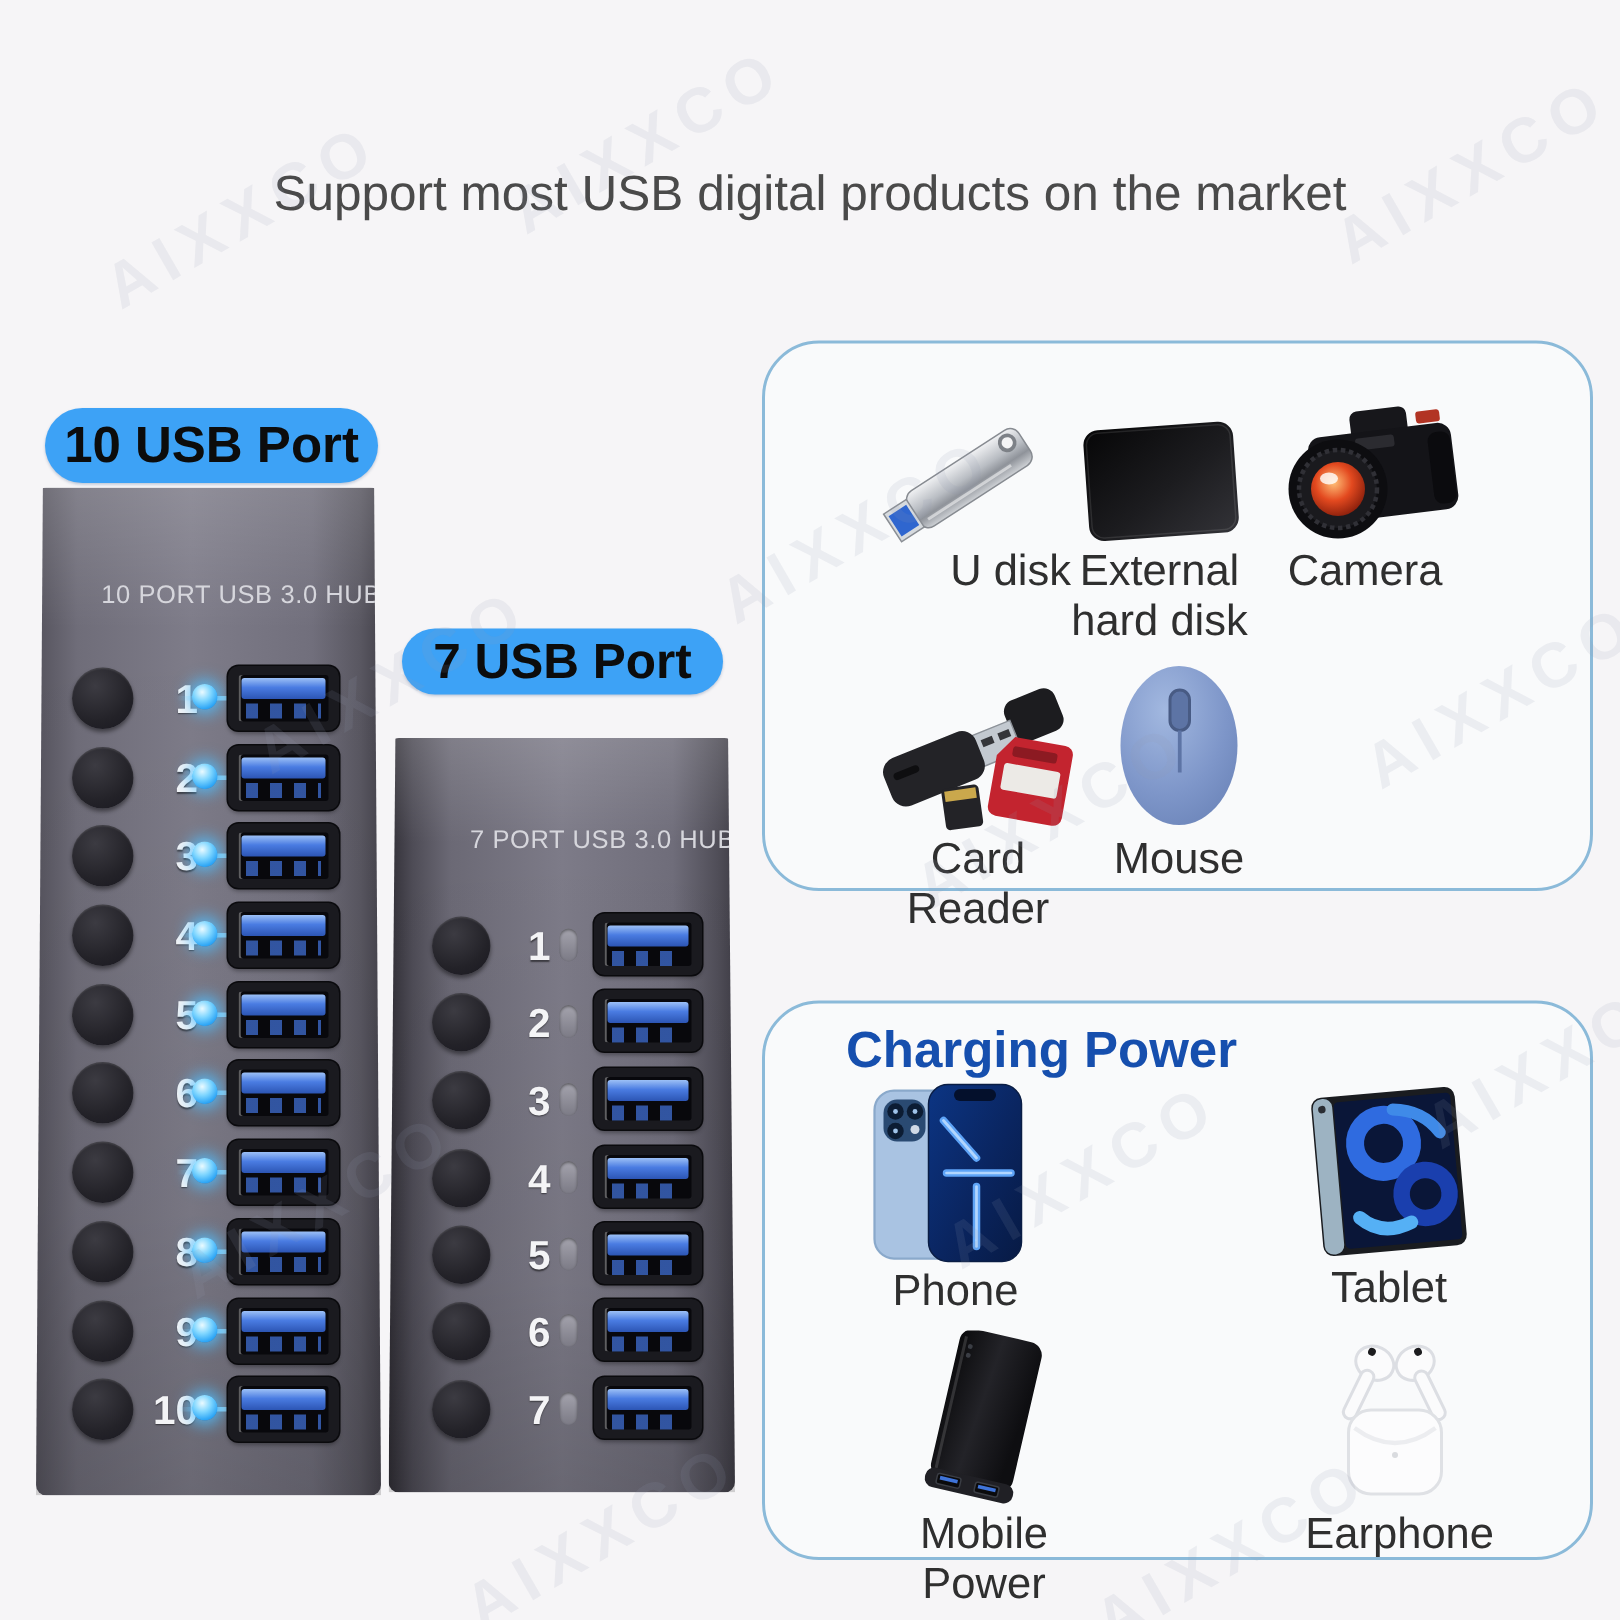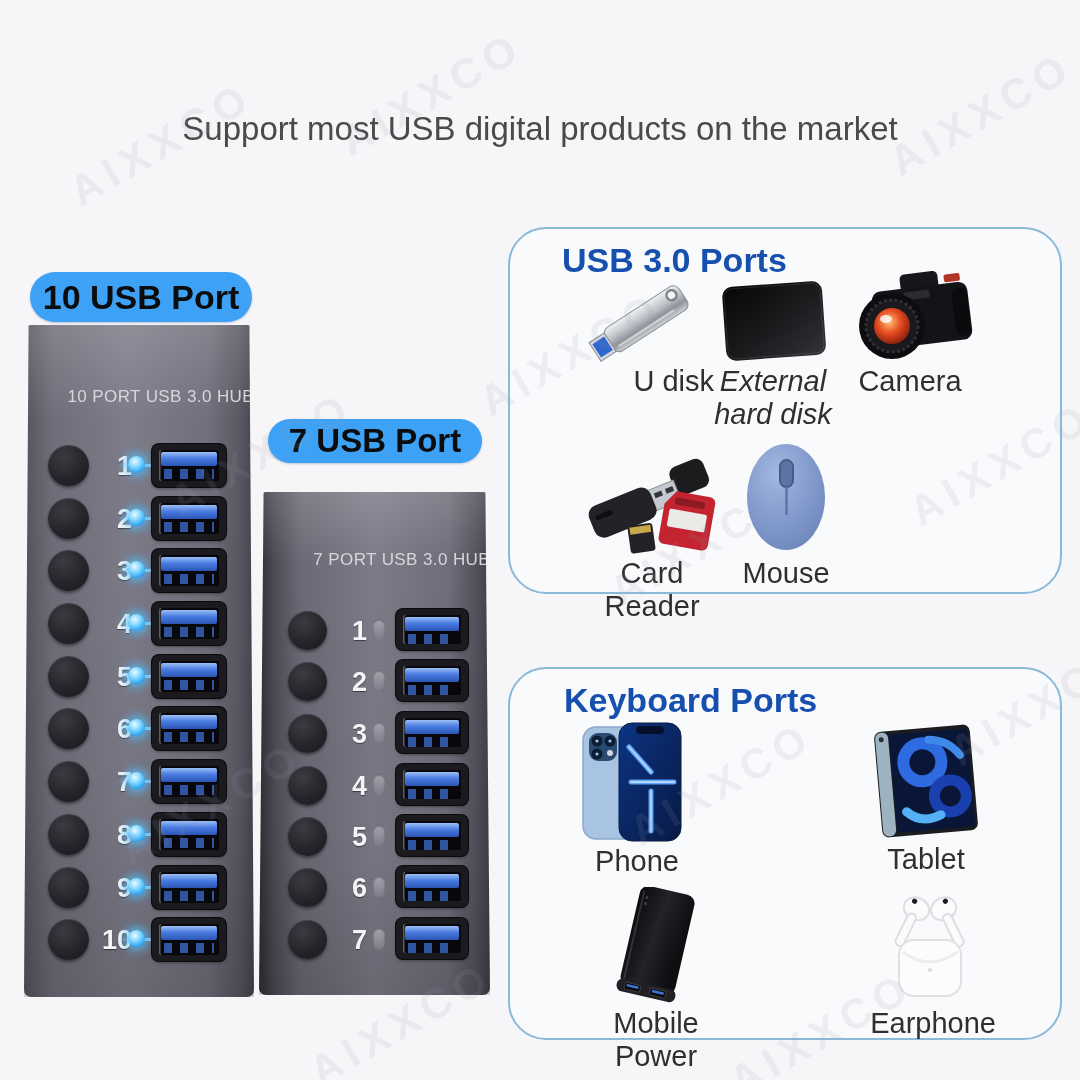--- a/index.html
+++ b/index.html
@@ -268,21 +268,20 @@
       <span class="led-off"></span>
       <span class="port">
           <span class="recess"></span>
           <span class="tongue"></span>
           <span class="pins"></span>
         </span>
     </div>
   </div>
 
   <div class="panel panel-usb">
-    <h2 class="panel-title">USB 3.0 Ports</h2>
 
     <div class="p-item" style="left:64px;top:46px;width:140px;text-align:right;">
       <div class="icon-box" style="height:88px;">
         <svg width="132" height="86" viewBox="0 0 132 86">
           <defs>
             <linearGradient id="sil" x1="0" y1="0" x2="0" y2="1">
               <stop offset="0" stop-color="#f0f1f3"></stop>
                 <stop offset=".45" stop-color="#b9bdc3"></stop>
               <stop offset=".7" stop-color="#8f939a"></stop>
                 <stop offset="1" stop-color="#cfd2d6"></stop>
@@ -293,21 +292,21 @@
             <rect x="7" y="33" width="18" height="22" fill="#d6dade" stroke="#8a8e94"></rect>
             <rect x="9" y="36" width="14" height="16" fill="#2f66cf"></rect>
             <circle cx="102" cy="38" r="5" fill="#f4f4f5" stroke="#7d8187" stroke-width="2.5"></circle>
             <line x1="30" y1="52" x2="96" y2="52" stroke="rgba(255,255,255,.5)" stroke-width="2"></line>
           </g>
         </svg>
       </div>
       <div class="lbl">U disk</div>
     </div>
 
-    <div class="p-item" style="left:198px;top:46px;width:130px;font-style:italic;">
+    <div class="p-item" style="left:198px;top:46px;width:130px;">
       <div class="icon-box" style="height:88px;">
         <svg width="126" height="86" viewBox="0 0 126 86">
           <defs>
             <linearGradient id="hdg" x1="0" y1="0" x2="1" y2="1">
               <stop offset="0" stop-color="#060607"></stop>
                 <stop offset=".55" stop-color="#1c1c1f"></stop>
                 <stop offset="1" stop-color="#333338"></stop>
             </linearGradient>
           </defs>
           <g transform="rotate(-4 63 44)">
@@ -389,21 +388,21 @@
           <rect x="43" y="21" width="13" height="27" rx="6.5" fill="#5d74a5" stroke="#485b84" stroke-width="2"></rect>
           <line x1="49.5" y1="48" x2="49.5" y2="76" stroke="#5d74a5" stroke-width="2.5"></line>
         </svg>
       </div>
       <div class="lbl">Mouse</div>
     </div>
 
   </div>
 
   <div class="panel panel-charge">
-    <h2 class="panel-title">Keyboard Ports</h2>
+    <h2 class="panel-title">Charging Power</h2>
 
     <div class="p-item" style="left:62px;top:50px;width:130px;">
       <div class="icon-box" style="height:124px;">
         <svg width="112" height="124" viewBox="0 0 112 124">
           <defs>
             <linearGradient id="scr" x1="0" y1="0" x2="1" y2="1">
               <stop offset="0" stop-color="#0c3584"></stop>
                 <stop offset=".55" stop-color="#0a2560"></stop>
                 <stop offset="1" stop-color="#071a44"></stop>
             </linearGradient>

